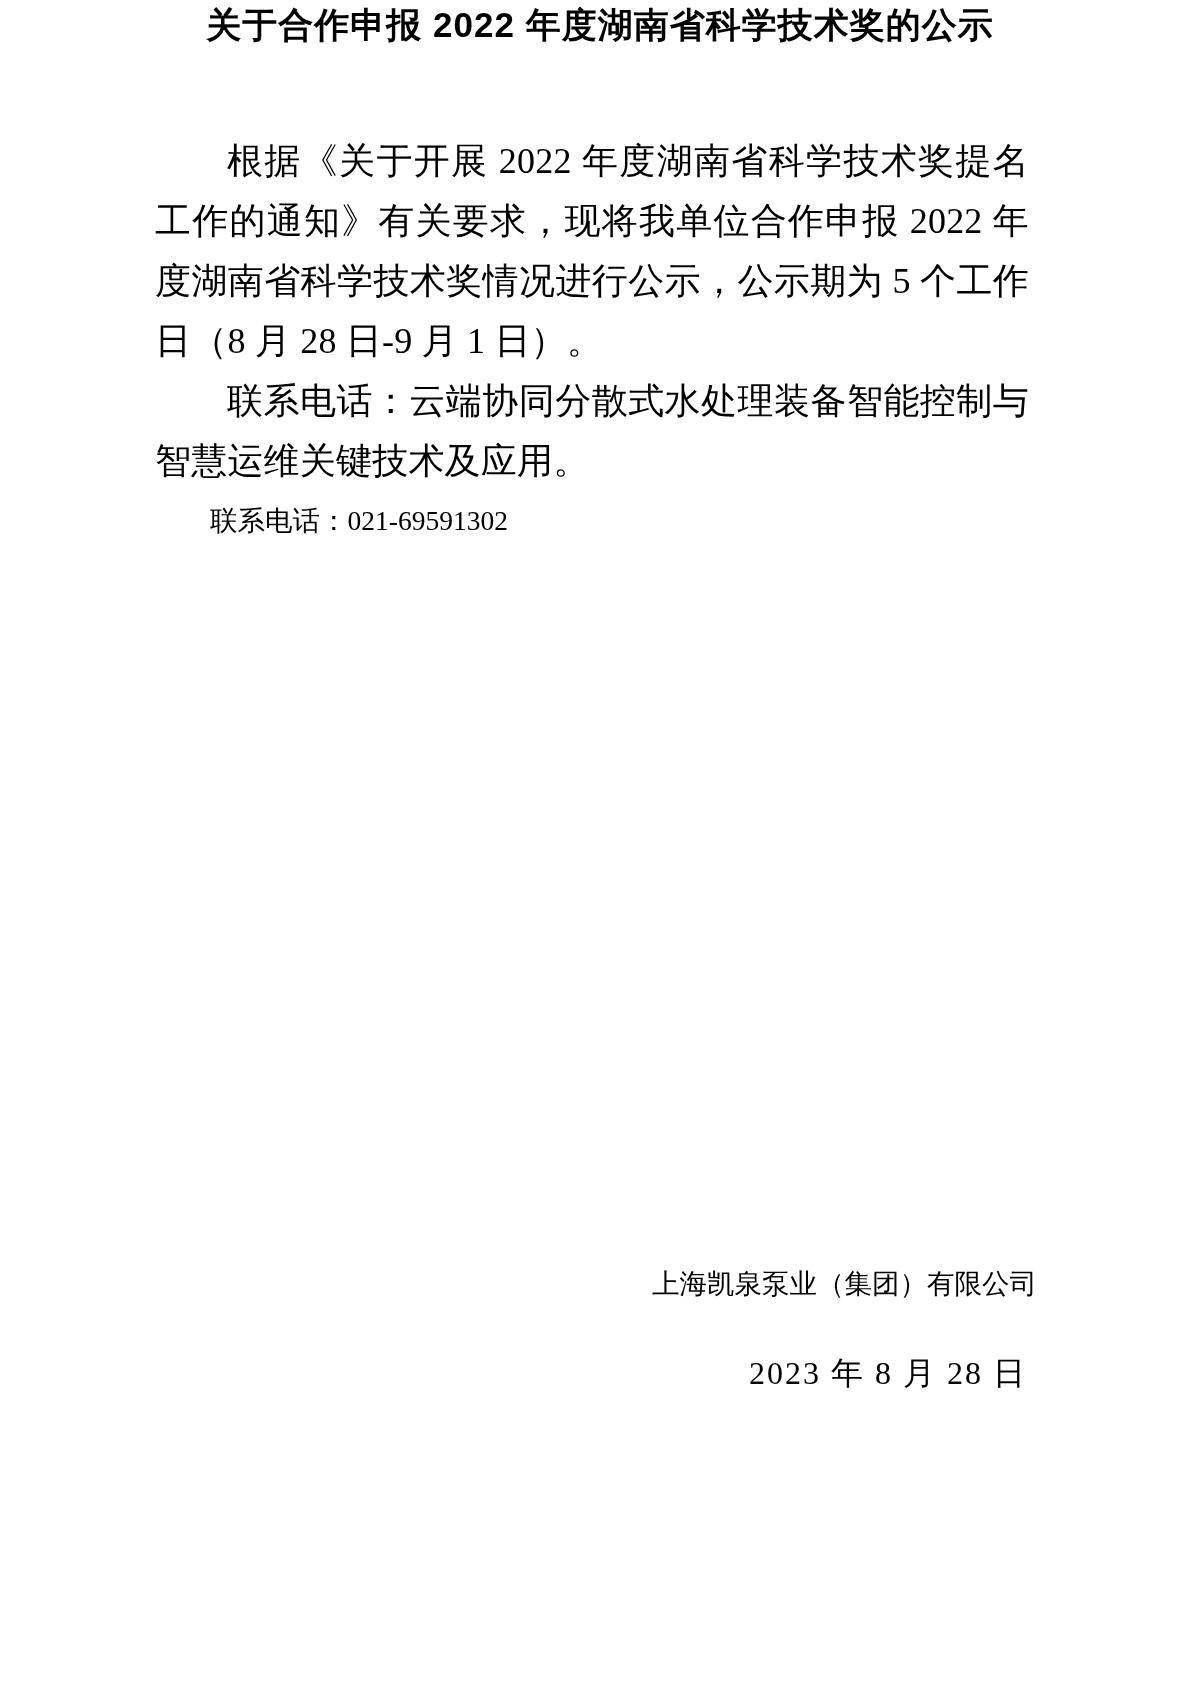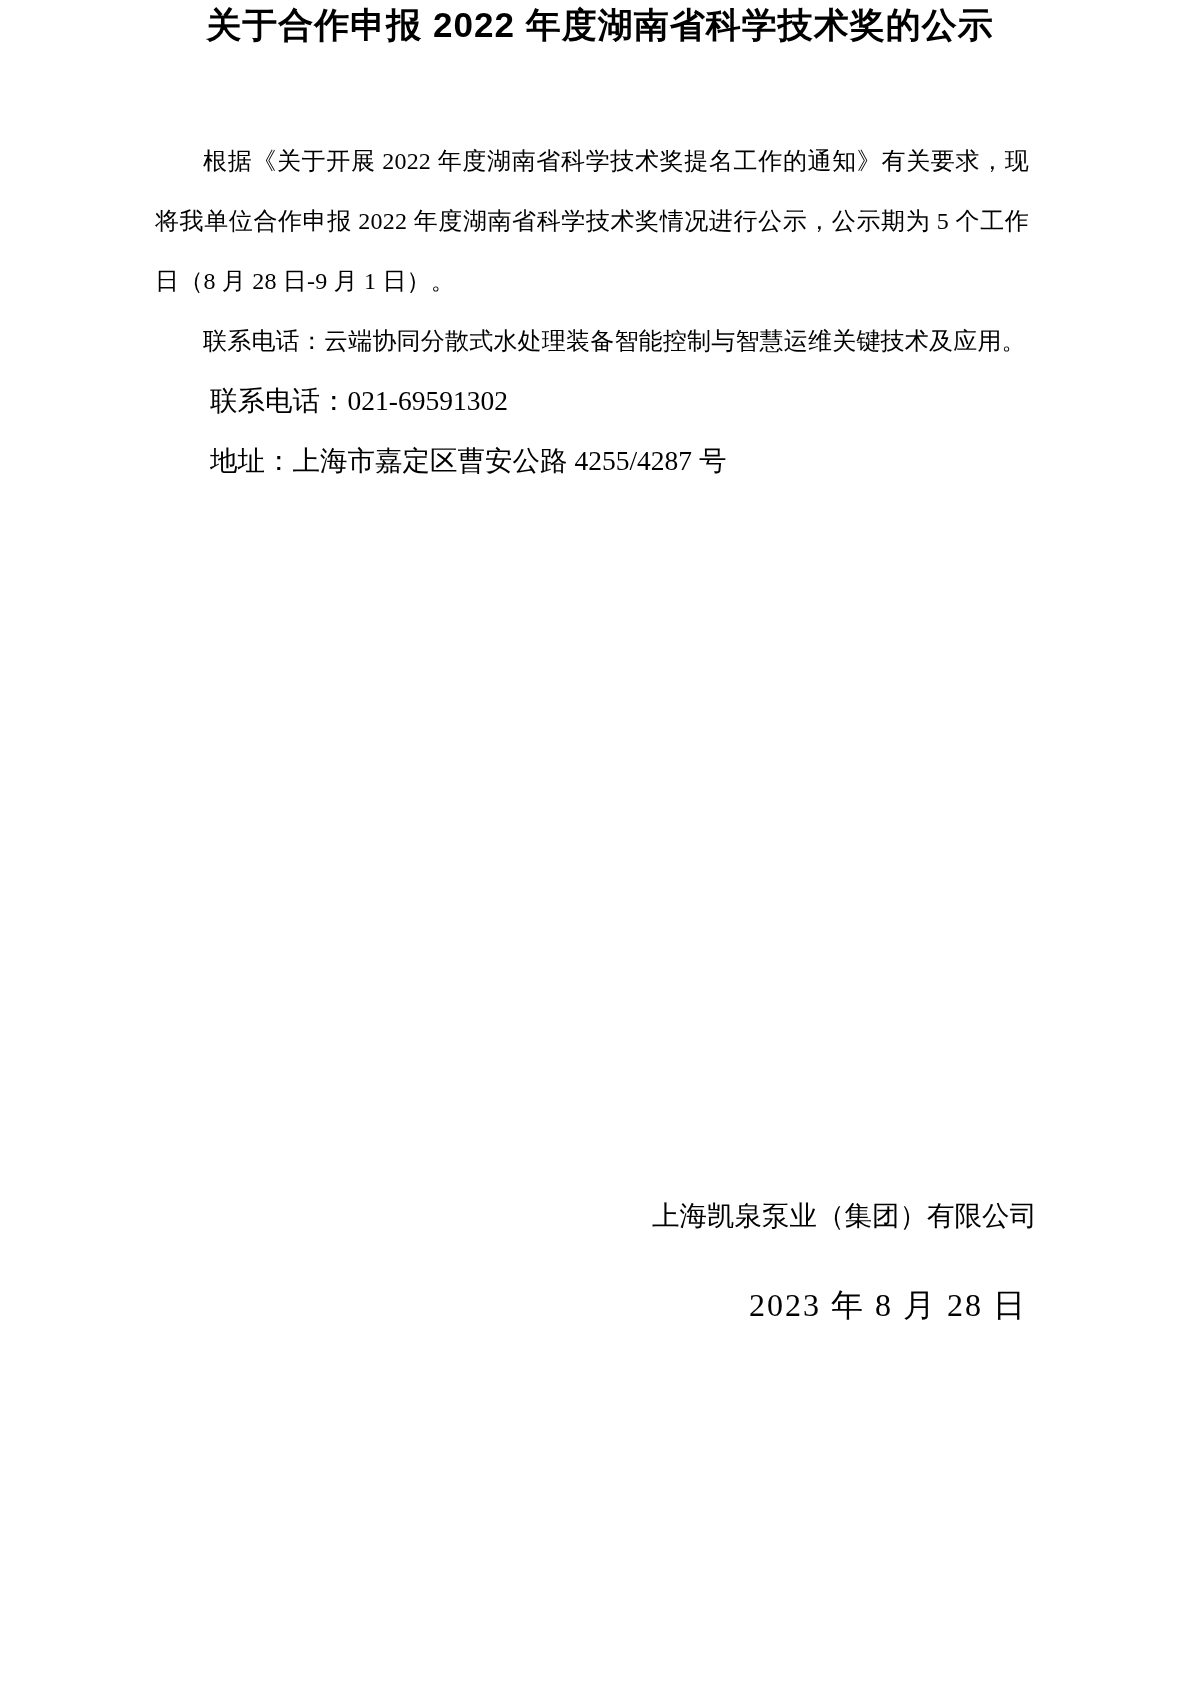--- a/index.html
+++ b/index.html
@@ -27,42 +27,42 @@
     font-weight: bold;
     font-size: 35px;
     text-align: center;
     letter-spacing: 1px;
     line-height: 1.4;
   }
   .body-block {
     margin-top: 82px;
   }
   .para {
-    font-size: 24px;
+    font-size: 36px;
     line-height: 60px;
     text-align: justify;
     text-justify: inter-ideograph;
     text-indent: 2em;
     margin: 0 16px 0 0;
     letter-spacing: 0.2px;
   }
   .para + .para {
     margin-top: 0px;
   }
   .line-item {
     font-size: 27.5px;
     line-height: 60px;
     text-indent: 2em;
     margin: 0;
   }
   .signature-block {
     position: absolute;
     left: 155px;
     right: 155px;
-    top: 1194px;
+    top: 1262px;
   }
   .sig-company {
     font-size: 27.5px;
     text-align: right;
     padding-right: 8px;
     line-height: 1.6;
   }
   .sig-date {
     font-size: 32px;
     text-align: right;
@@ -77,21 +77,20 @@
 
 <div class="page">
 
   <div class="doc-title">关于合作申报 2022 年度湖南省科学技术奖的公示</div>
 
   <div class="body-block">
     <p class="para">根据《关于开展 2022 年度湖南省科学技术奖提名工作的通知》有关要求，现将我单位合作申报 2022 年度湖南省科学技术奖情况进行公示，公示期为 5 个工作日（8 月 28 日-9 月 1 日）。</p>
     <p class="para">联系电话：云端协同分散式水处理装备智能控制与智慧运维关键技术及应用。</p>
 
     <p class="line-item">联系电话：021-69591302</p>
-    <p class="line-item">地址：上海市嘉定区曹安公路 4255/4287 号</p>
   </div>
 
   <div class="signature-block">
     <div class="sig-company">上海凯泉泵业（集团）有限公司</div>
     <div class="sig-date">2023 年 8 月 28 日</div>
   </div>
 
 </div>
 
 </body></html>

